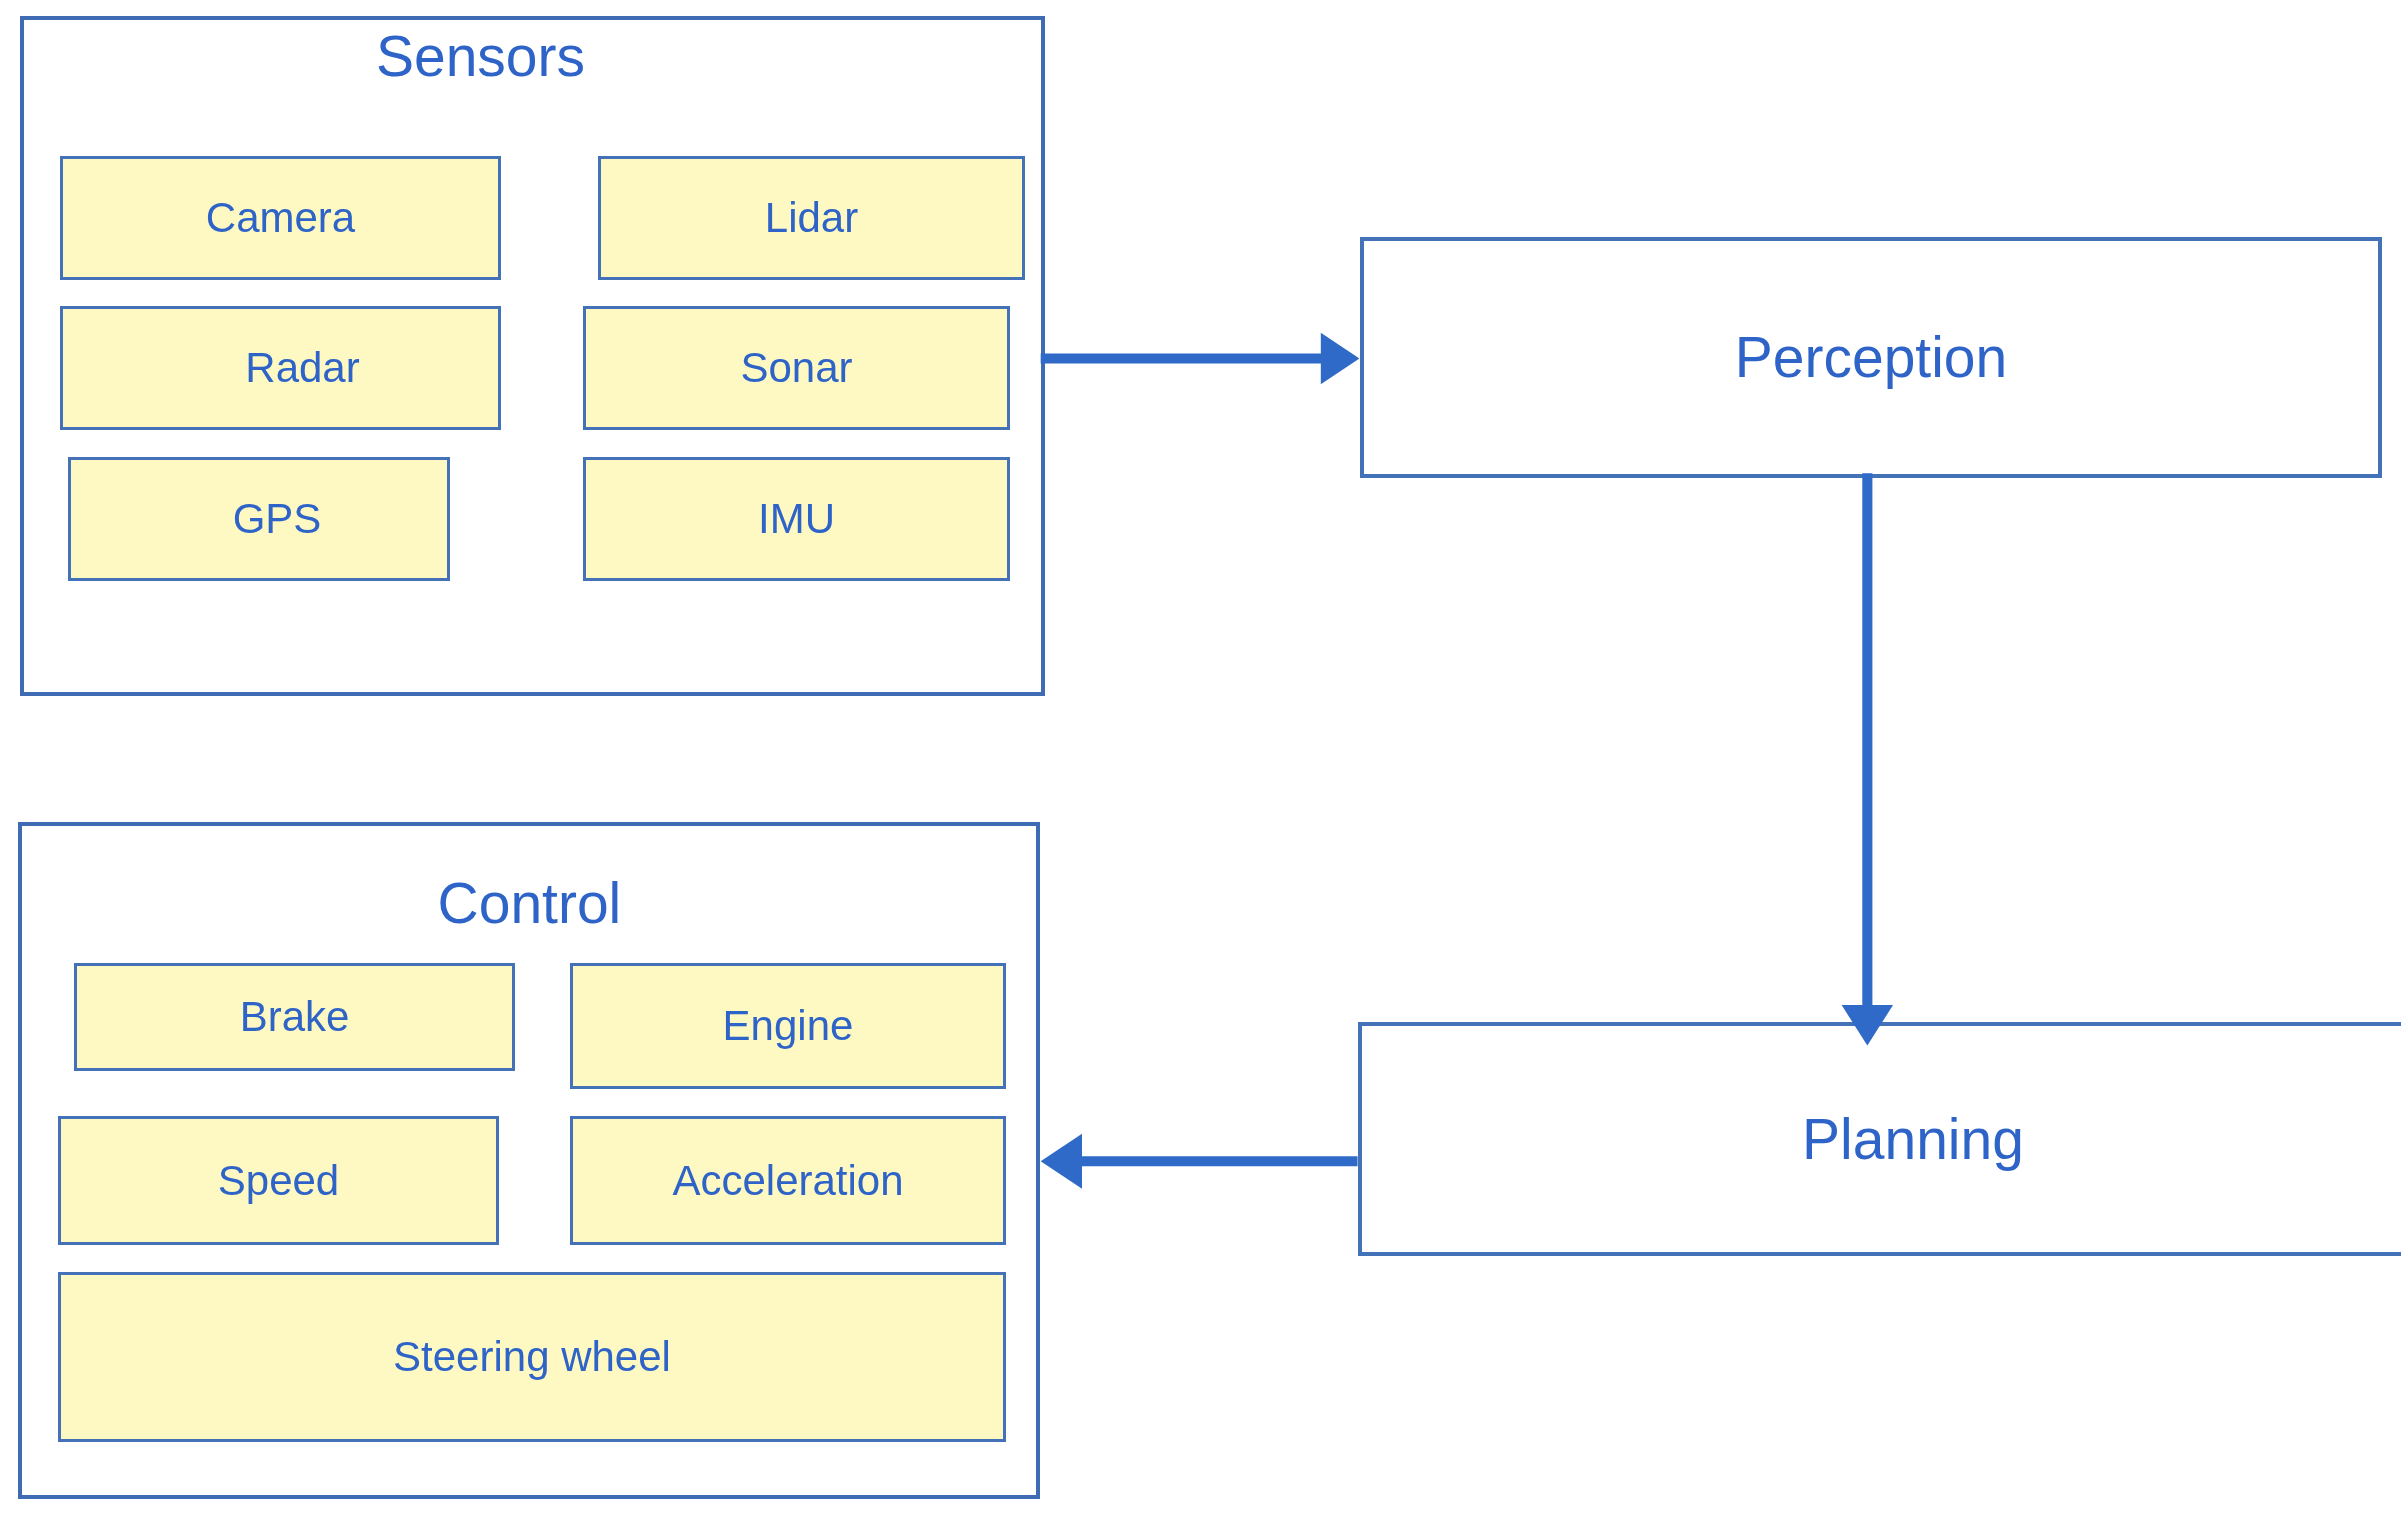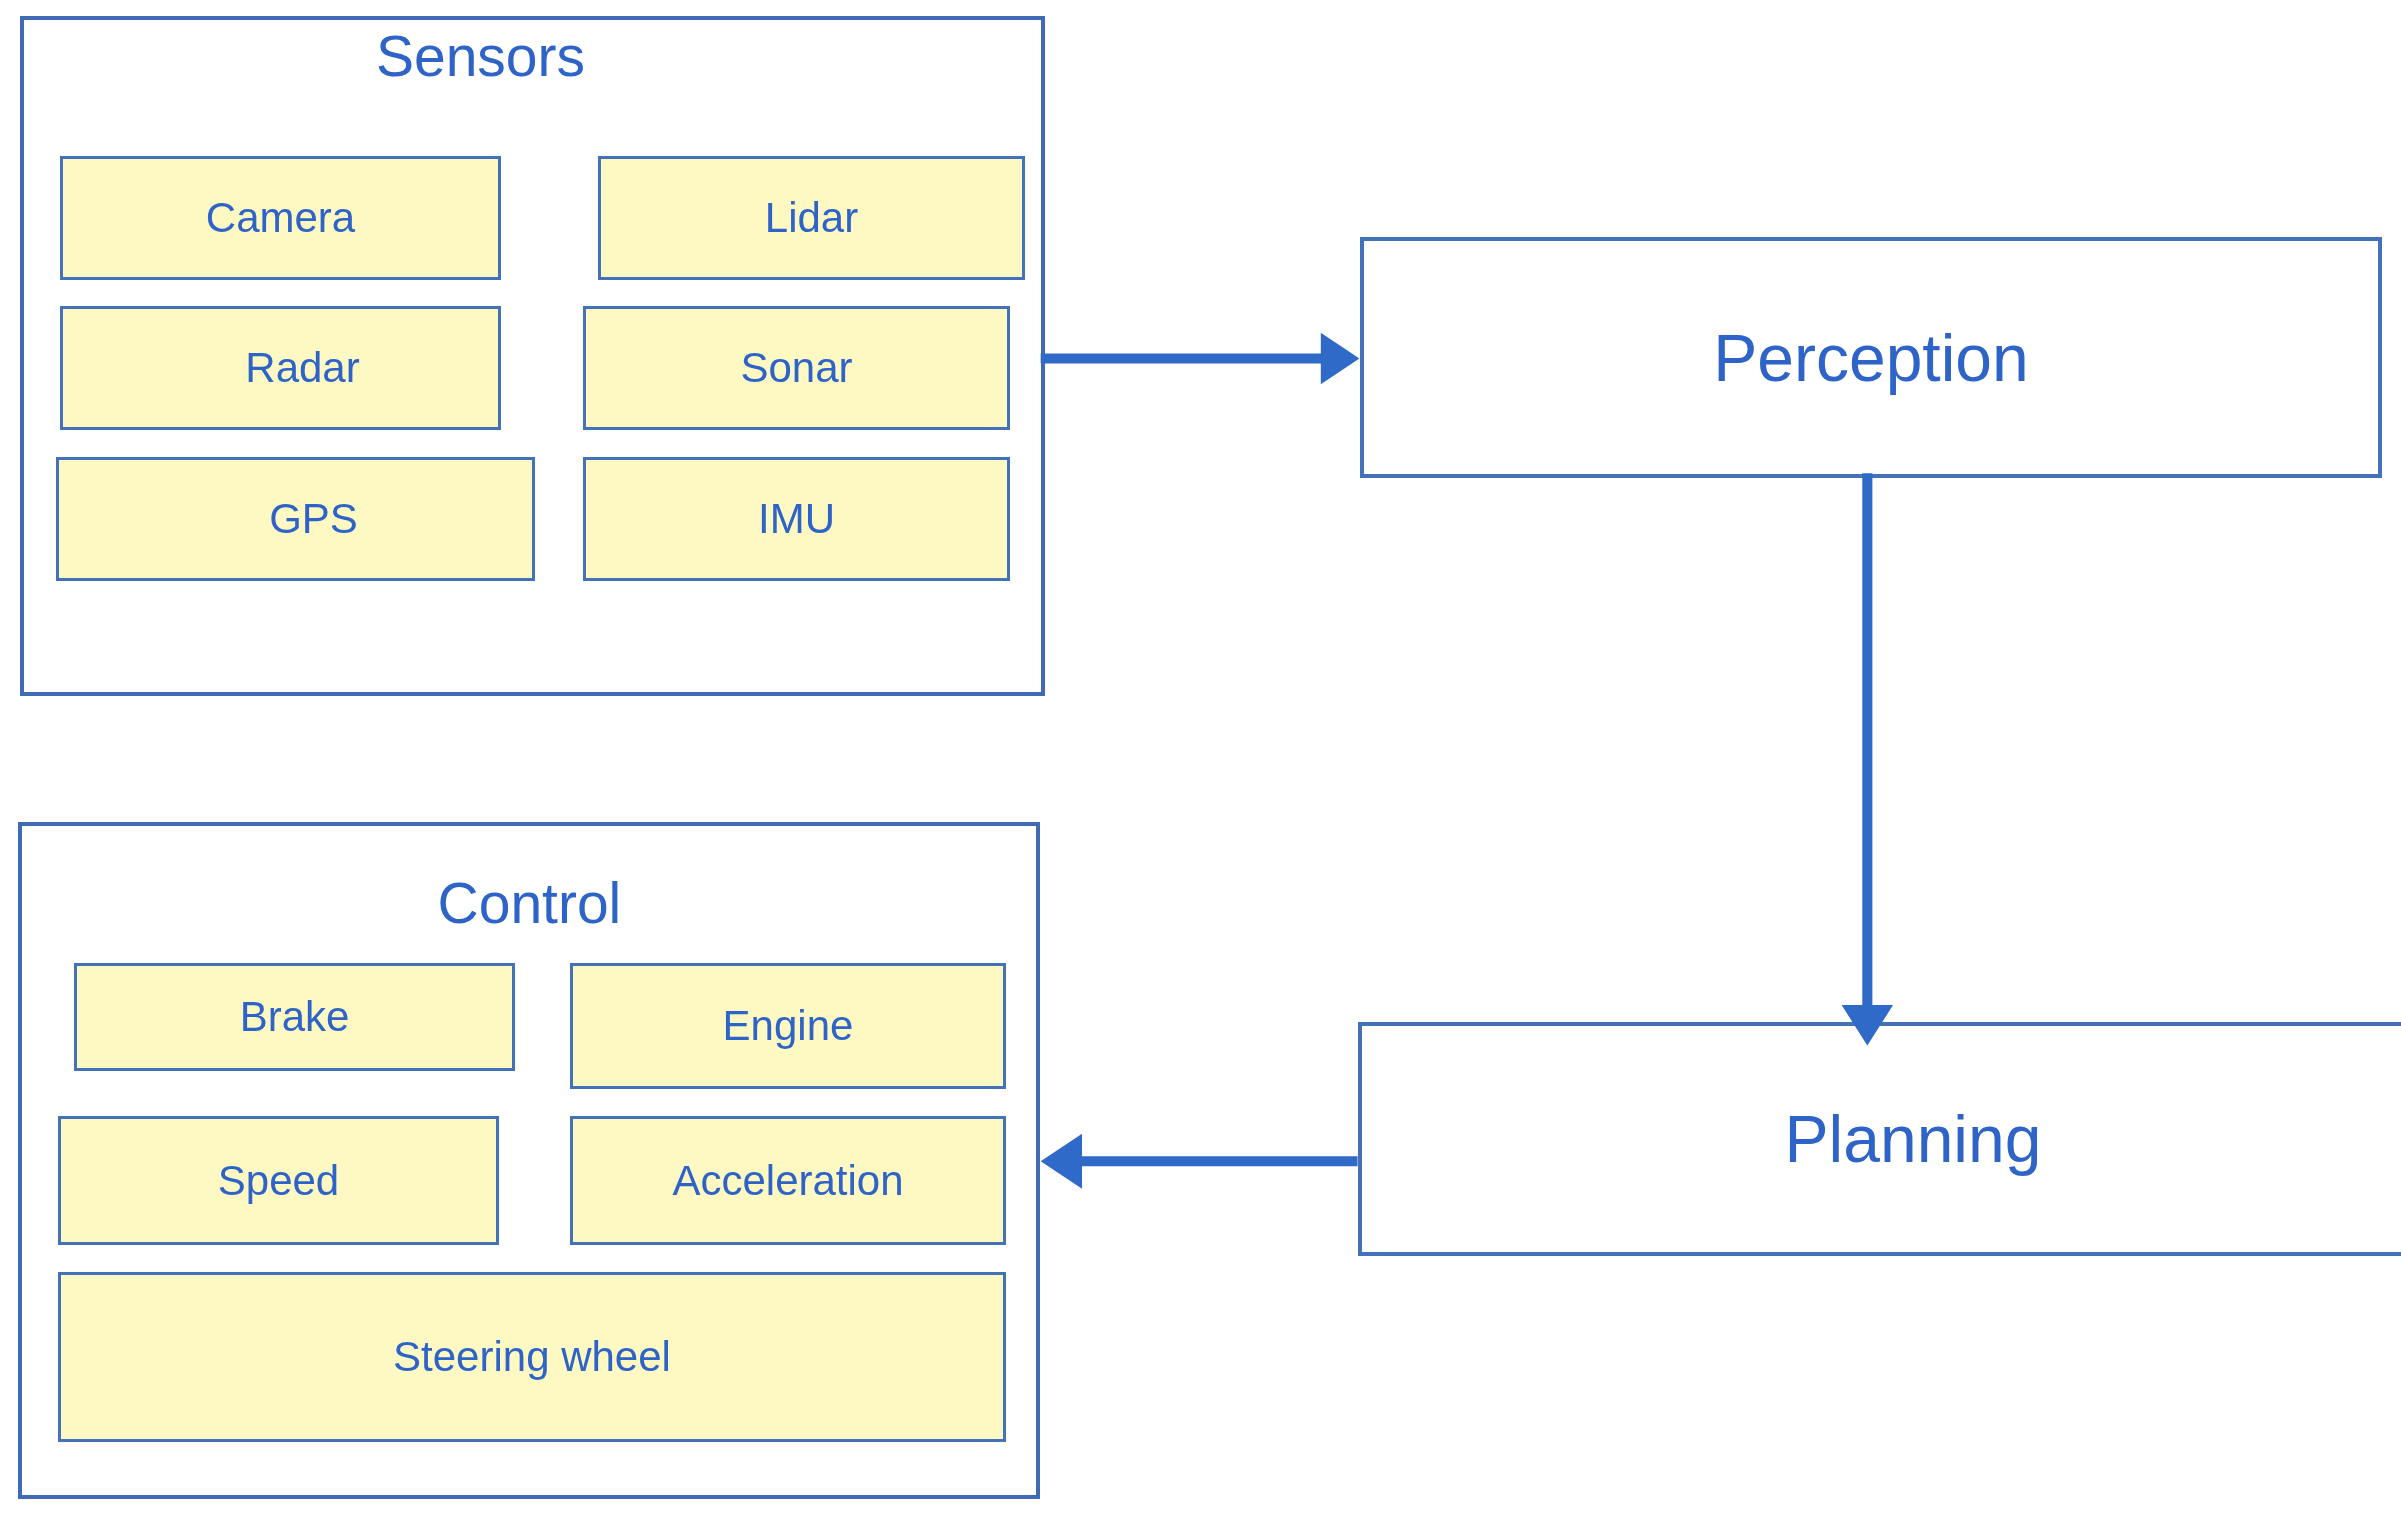--- a/index.html
+++ b/index.html
@@ -55,21 +55,21 @@
     position: absolute;
     box-sizing: border-box;
     border: 4.6px solid #4472b8;
     background: #ffffff;
     display: flex;
     align-items: center;
     justify-content: center;
   }
   .stage-label {
     color: #2e63c8;
-    font-size: 66px;
+    font-size: 57px;
     line-height: 1;
     white-space: nowrap;
   }
 
   
   #connectors {
     position: absolute;
     left: 0;
     top: 0;
     width: 2401px;
@@ -93,21 +93,21 @@
     <span class="leaf-label">Lidar</span>
   </div>
 
   <div class="leaf-box" style="left:60px; top:306px; width:441px; height:124px;padding-left:44px;">
     <span class="leaf-label">Radar</span>
   </div>
   <div class="leaf-box" style="left:583px; top:306px; width:427px; height:124px;">
     <span class="leaf-label">Sonar</span>
   </div>
 
-  <div class="leaf-box" style="left:56px; top:457px; width:479px; height:124px;padding-left:36px;">
+  <div class="leaf-box" style="left:68px; top:457px; width:382px; height:124px;padding-left:36px;">
     <span class="leaf-label">GPS</span>
   </div>
   <div class="leaf-box" style="left:583px; top:457px; width:427px; height:124px;">
     <span class="leaf-label">IMU</span>
   </div>
 
   <div class="group-box" id="control-box" style="left:18.4px; top:822px; width:1022px; height:677px;">
   </div>
   <div class="group-title" style="left:18.4px; top:875px; width:1022px;">Control</div>
 

